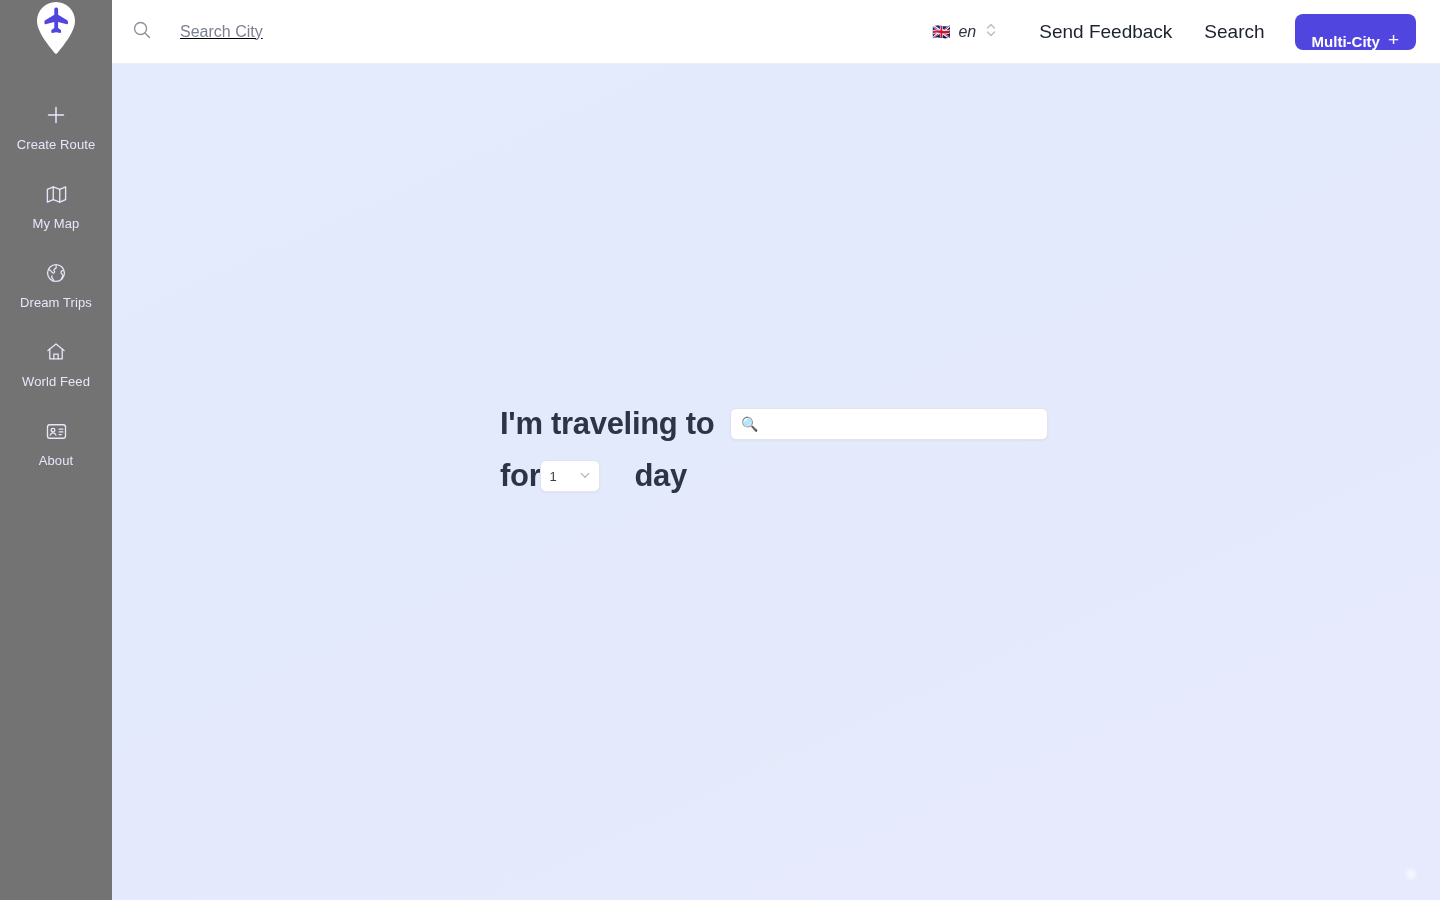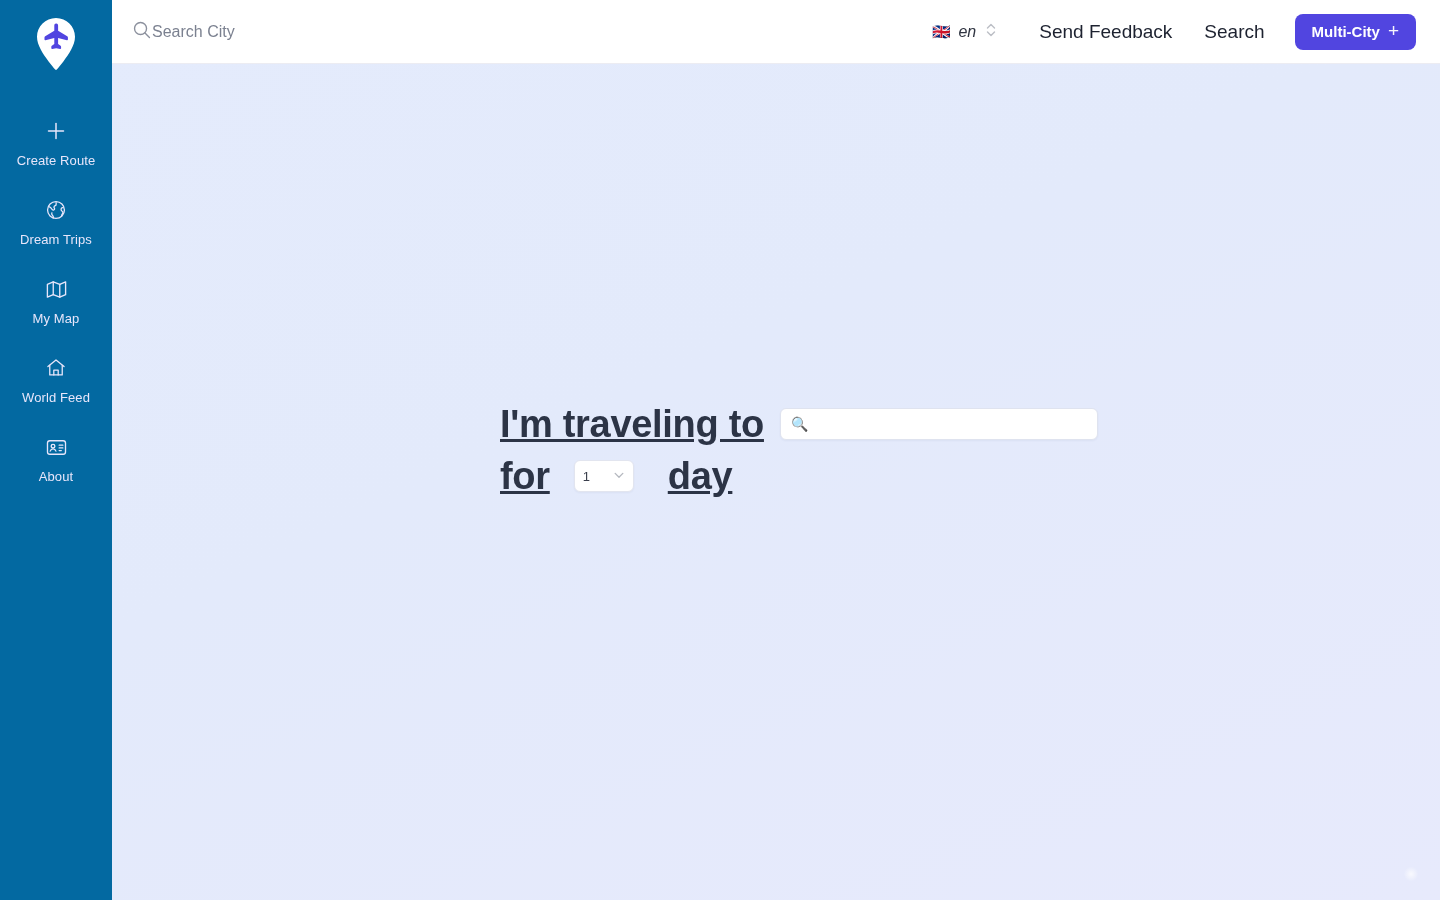--- a/index.html
+++ b/index.html
@@ -18,25 +18,24 @@
     width: 1440px;
     height: 900px;
     display: flex;
   }
 
   
   .sidebar {
     width: 112px;
     height: 900px;
     flex: 0 0 112px;
-    background: #0369a1;
+    background: #737373;
     display: flex;
     flex-direction: column;
     align-items: center;
-    padding-top: 16px;
     z-index: 30;
   }
 
   .logo {
     width: 56px;
     height: 62px;
     display: flex;
     align-items: flex-start;
     justify-content: center;
     margin-bottom: 34px;
@@ -91,23 +90,24 @@
     align-items: center;
     padding: 0 24px 0 20px;
     border-bottom: 1px solid #ececf2;
     position: relative;
     z-index: 20;
   }
 
   .search-wrap {
     display: flex;
     align-items: center;
-    gap: 0;
+    gap: 28px;
     flex: 1 1 auto;
     max-width: 640px;
+    text-decoration: underline;
   }
   .search-icon { flex: 0 0 auto; display: block; }
   .search-input {
     border: none;
     outline: none;
     background: transparent;
     font-family: "Liberation Sans", sans-serif;
     font-size: 16px;
     color: #3a3f4c;
     width: 100%;
@@ -150,21 +150,21 @@
   .btn-multicity {
     background: #5145e0;
     color: #ffffff;
     font-size: 15px;
     font-weight: bold;
     border: none;
     border-radius: 8px;
     padding: 0 17px;
     height: 36px;
     display: inline-flex;
-    align-items: center;
+    align-items: flex-end;
     gap: 8px;
     cursor: pointer;
     font-family: "Liberation Sans", sans-serif;
     white-space: nowrap;
   }
   .btn-multicity .plus {
     font-size: 19px;
     font-weight: 400;
     line-height: 1;
     position: relative;
@@ -185,26 +185,25 @@
     width: 700px;
   }
 
   .hero-line {
     display: flex;
     align-items: center;
     flex-wrap: wrap;
   }
 
   .hero-text {
-    font-size: 38px;
+    font-size: 31px;
     font-weight: bold;
     color: #2c3446;
     letter-spacing: -.3px;
     line-height: 40px;
-    text-decoration: underline;
   }
 
   .hero-row1 { margin-bottom: 12px; }
   .hero-row1 .hero-text { margin-right: 16px; }
 
   .city-input {
     width: 318px;
     height: 32px;
     border: 1px solid #dfe3ef;
     border-radius: 6px;
@@ -212,21 +211,21 @@
     padding: 0 10px;
     font-family: "Liberation Sans", sans-serif;
     font-size: 14px;
     color: #2c3446;
     outline: none;
     box-shadow: 0 1px 2px rgba(40,50,90,.05);
   }
   .city-input::placeholder { color: #9aa0ad; }
 
   .hero-row2 { margin-top: 2px; }
-  .hero-row2 .lbl-for { margin-right: 24px; }
+  .hero-row2 .lbl-for { }
   .hero-row2 .lbl-day { margin-left: 34px; }
 
   .days-select {
     appearance: none;
     -webkit-appearance: none;
     width: 60px;
     height: 32px;
     border: 1px solid #e2e5ef;
     border-radius: 6px;
     background: #ffffff;
@@ -280,39 +279,39 @@
         <svg width="22" height="22" viewBox="0 0 22 22" fill="none" stroke="#e8e6fb" stroke-width="1.5" stroke-linecap="round">
           <line x1="11" y1="3.5" x2="11" y2="18.5"></line>
           <line x1="3.5" y1="11" x2="18.5" y2="11"></line>
         </svg>
       </span>
       <span class="nav-label">Create Route</span>
     </div>
 
     <div class="nav-item">
       <span class="nav-icon">
+        <svg width="23" height="23" viewBox="0 0 24 24" fill="none" stroke="#e8e6fb" stroke-width="1.4" stroke-linecap="round" stroke-linejoin="round">
+          <path d="M2.5 6.6 8.6 4l6.8 2.6L21.5 4v13.4l-6.1 2.6-6.8-2.6-6.1 2.6z"></path>
+          <line x1="8.6" y1="4" x2="8.6" y2="17.4"></line>
+          <line x1="15.4" y1="6.6" x2="15.4" y2="20"></line>
+        </svg>
+      </span>
+      <span class="nav-label">My Map</span>
+    </div>
+
+    <div class="nav-item">
+      <span class="nav-icon">
         <svg width="22" height="22" viewBox="0 0 24 24" fill="none" stroke="#e8e6fb" stroke-width="1.4" stroke-linecap="round" stroke-linejoin="round">
           <circle cx="12" cy="12" r="9.2"></circle>
           <path d="M4.2 8.4c1.6.4 2.6 1.4 3.2 2.6.5 1 1.4 1.3 2.2 1 .9-.3 1.1-1.4.5-2.2-.6-.8-.3-1.9.6-2.2 1-.3 1.6-1.1 1.5-2.1l-.1-1.5"></path>
           <path d="M19.8 9.5c-1.1-.2-2.1.5-2.3 1.5-.2 1.1.5 1.8 1.2 2.3.8.5 1 1.4.6 2.2l-1.2 2.4"></path>
           <path d="M9.1 20.7c.2-1.2-.3-2.2-1-2.9-.8-.8-1-1.8-.6-2.7"></path>
         </svg>
       </span>
       <span class="nav-label">Dream Trips</span>
-    </div>
-
-    <div class="nav-item">
-      <span class="nav-icon">
-        <svg width="23" height="23" viewBox="0 0 24 24" fill="none" stroke="#e8e6fb" stroke-width="1.4" stroke-linecap="round" stroke-linejoin="round">
-          <path d="M2.5 6.6 8.6 4l6.8 2.6L21.5 4v13.4l-6.1 2.6-6.8-2.6-6.1 2.6z"></path>
-          <line x1="8.6" y1="4" x2="8.6" y2="17.4"></line>
-          <line x1="15.4" y1="6.6" x2="15.4" y2="20"></line>
-        </svg>
-      </span>
-      <span class="nav-label">My Map</span>
     </div>
 
 
     <div class="nav-item">
       <span class="nav-icon">
         <svg width="22" height="22" viewBox="0 0 24 24" fill="none" stroke="#e8e6fb" stroke-width="1.4" stroke-linecap="round" stroke-linejoin="round">
           <path d="M3.2 10.4 12 3.2l8.8 7.2"></path>
           <path d="M5.2 9.2v10.4h13.6V9.2"></path>
           <path d="M9.6 19.6v-5.2h4.8v5.2"></path>
         </svg>

